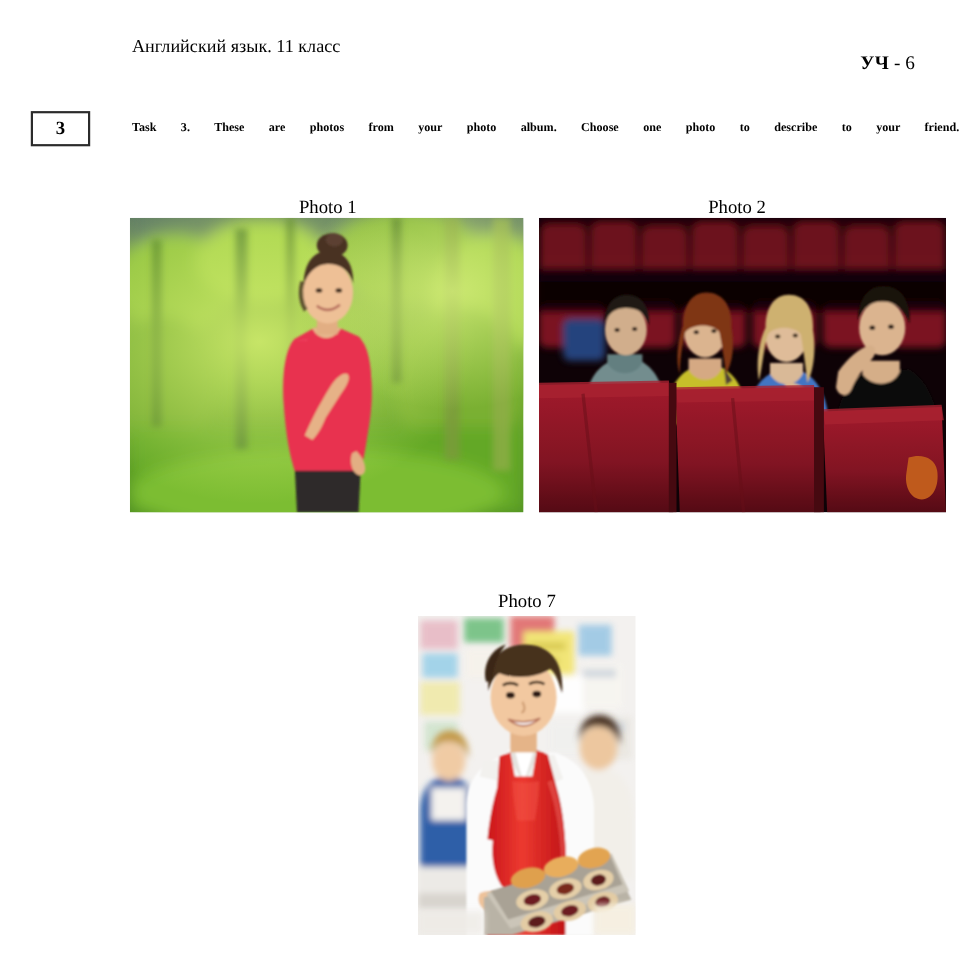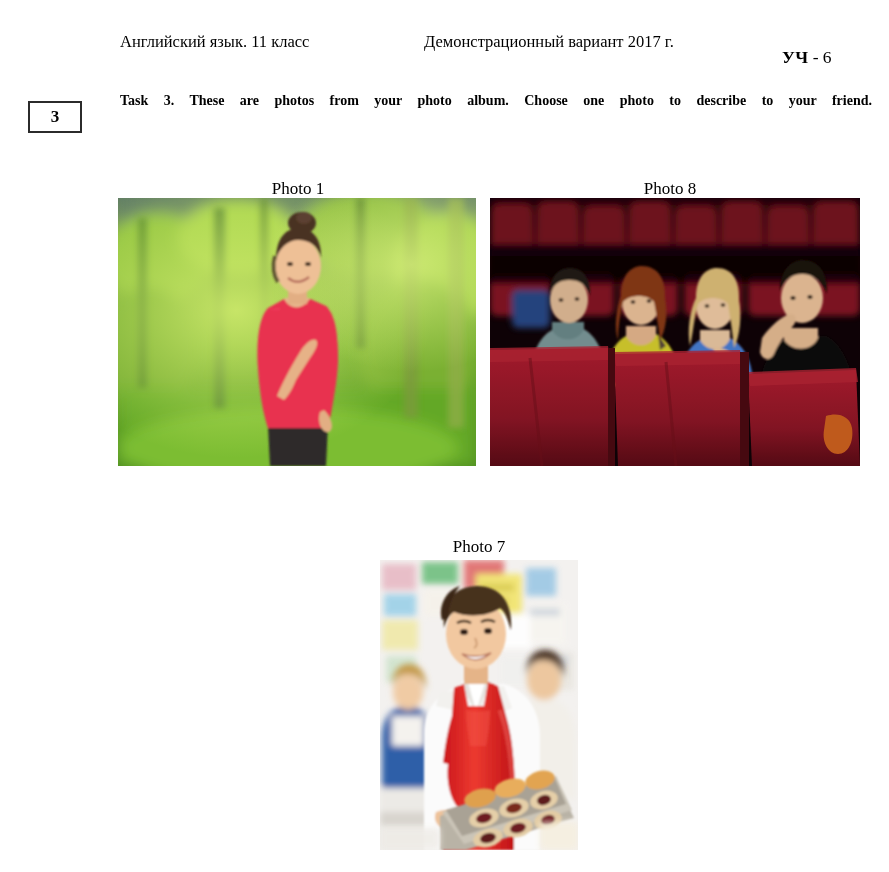--- a/index.html
+++ b/index.html
@@ -70,23 +70,23 @@
     display: flex;
     align-items: center;
     justify-content: center;
     font-size: 17px;
     font-weight: bold;
   }
 
   .task-text {
     position: absolute;
     left: 120px;
-    top: 88px;
+    top: 104px;
     width: 752px;
-    font-size: 14px;
+    font-size: 11px;
     font-weight: bold;
     line-height: 25px;
     text-align: justify;
     text-justify: inter-word;
   }
   .task-text::after {
     content: "";
     display: inline-block;
     width: 100%;
   }
@@ -112,34 +112,33 @@
   #photo-2 { left: 490px; top: 198px; width: 370px; height: 268px; }
   #photo-3 { left: 380px; top: 560px; width: 198px; height: 290px; }
 
   .photo svg { display: block; width: 100%; height: 100%; }
 </style>
 </head>
 <body>
 
 <div class="page-header">
   <div class="hdr-left">Английский язык. 11 класс</div>
-  <div class="hdr-center">Демонстрационный вариант 2017 г.</div>
   <div class="hdr-right">
     <span class="code">УЧ</span><span class="sep"> - 6</span>
   </div>
 </div>
 
 <div class="task-number-box">
   <span>3</span>
 </div>
 
 <div class="task-text">Task 3. These are photos from your photo album. Choose one photo to describe to your friend.</div>
 
 <div class="photo-caption" id="caption-1">Photo 1</div>
-<div class="photo-caption" id="caption-2">Photo 8</div>
+<div class="photo-caption" id="caption-2">Photo 2</div>
 <div class="photo-caption" id="caption-3">Photo 7</div>
 
 <div class="photo" id="photo-1">
   <svg viewBox="0 0 358 268" preserveAspectRatio="none">
     <defs>
       <linearGradient id="p1bg" x1="0" y1="0" x2="0" y2="1">
         <stop offset="0%" stop-color="#5f7d63"></stop>
         <stop offset="22%" stop-color="#7aa83a"></stop>
         <stop offset="55%" stop-color="#6fab2d"></stop>
         <stop offset="100%" stop-color="#4e8c22"></stop>

